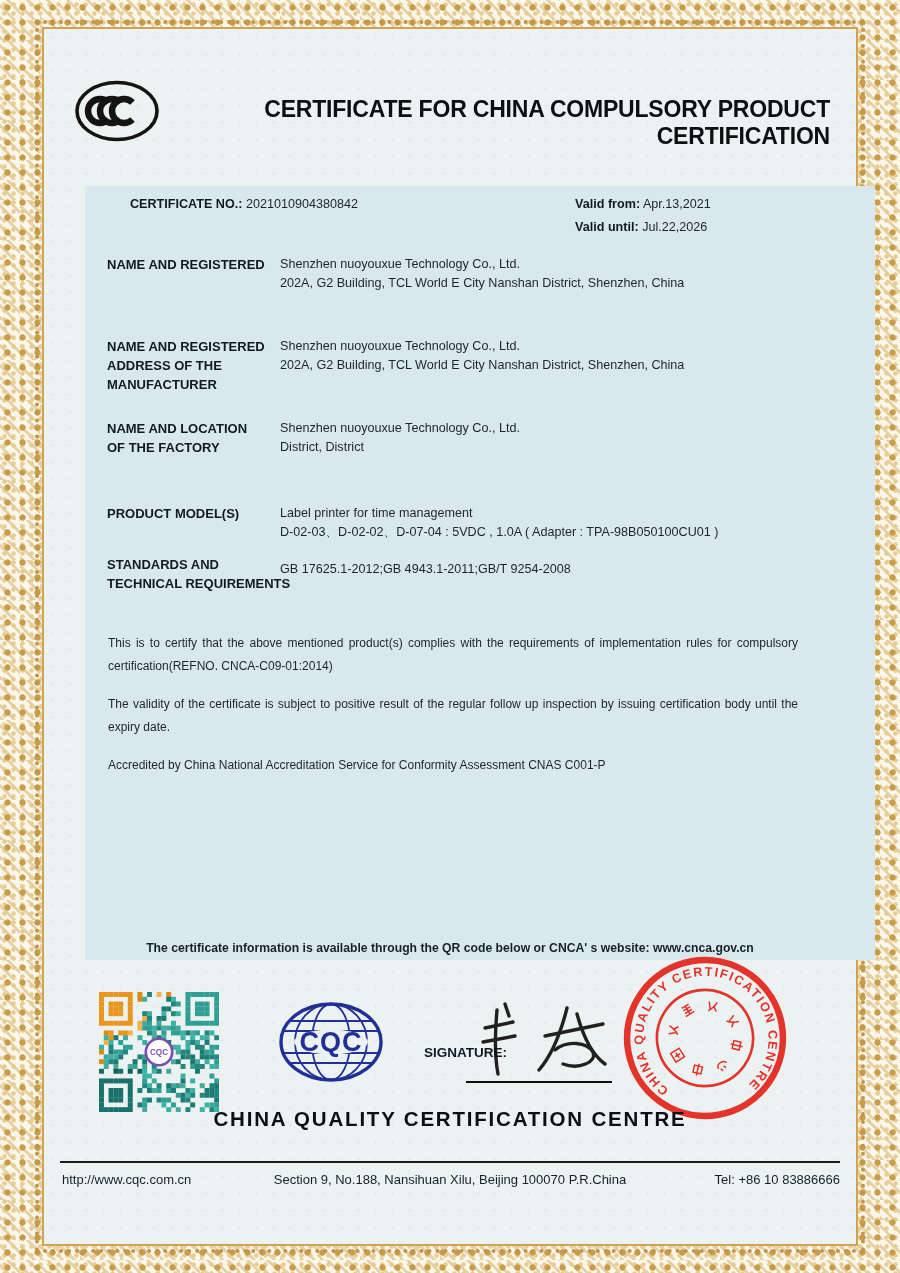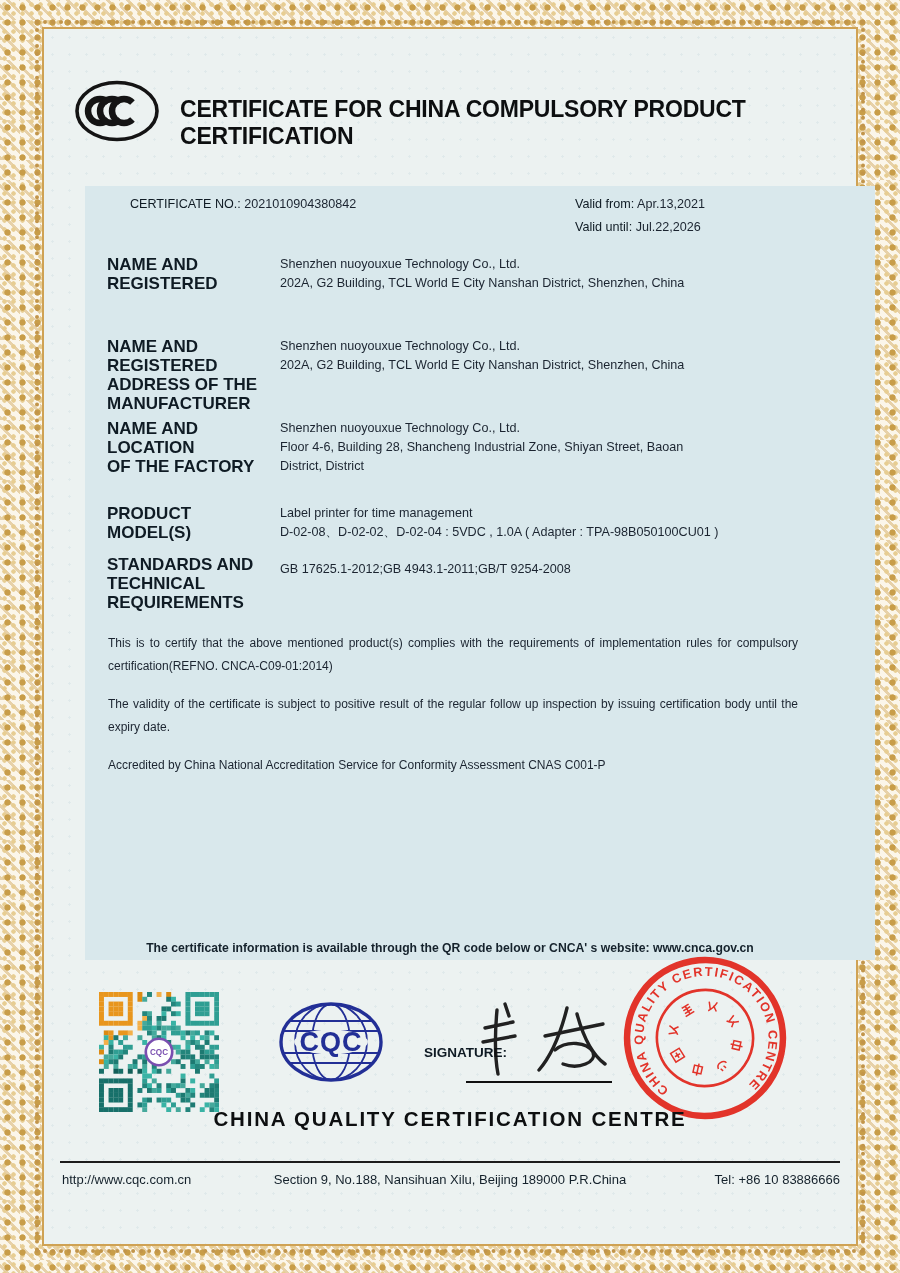--- a/index.html
+++ b/index.html
@@ -10,24 +10,24 @@
       radial-gradient(circle,#c89d49 26%,rgba(200,157,73,0) 34%),
       radial-gradient(circle,#e7cd92 30%,rgba(231,205,146,0) 40%),
       repeating-linear-gradient(45deg,rgba(196,150,64,.38) 0 3px,rgba(255,255,255,0) 3px 9px);
     background-size:15px 15px,9px 9px,20px 20px;}
   .inner{position:absolute;left:42px;right:42px;top:27px;bottom:27px;background:#ecf2f1;
     border:2px solid #cfa254;outline:4px dotted #c2954a;outline-offset:3px;
     background-image:radial-gradient(rgba(170,198,205,.18) 1px,rgba(0,0,0,0) 1.4px);
     background-size:17px 17px;}
   .abs{position:absolute;}
   .panel{background:#d9e8ec;}
-  .title{font-weight:bold;font-size:23px;letter-spacing:-.2px;color:#0d0f10;}
-  .lbl{font-weight:bold;font-size:17px;line-height:19px;color:#0f1b24;}
+  .title{font-weight:bold;font-size:23px;letter-spacing:-.2px;color:#0d0f10;text-align:right;}
+  .lbl{font-weight:bold;font-size:13px;line-height:19px;color:#0f1b24;}
   .val{font-size:12.6px;line-height:19px;color:#1b2430;}
-  .inline b{font-weight:normal;color:#0f1b24;}
+  .inline b{font-weight:bold;color:#0f1b24;}
   .inline{font-size:12.6px;}
   .paras p{margin:16px 0 1px 0;font-size:12px;line-height:22.6px;text-align:justify;}
   .notice{text-align:center;font-size:12.2px;font-weight:600;color:#15222c;}
   .sig-label{font-weight:bold;font-size:13.5px;color:#0f1b24;}
   .sig-line{border-top:2px solid #101010;}
   .org-title{text-align:center;font-weight:bold;font-size:20.5px;letter-spacing:1.8px;color:#0d0f10;}
   .rule{border-top:2px solid #1c1c1c;}
   .foot{font-size:13px;color:#14212b;text-align:right;}
   .stamp{transform:rotate(-10deg);opacity:.93;}
 </style>
@@ -78,30 +78,29 @@
     <div>Shenzhen nuoyouxue Technology Co., Ltd.</div>
     <div>202A, G2 Building, TCL World E City Nanshan District, Shenzhen, China</div>
   </div>
 
   <div class="abs lbl" style="left:107px;top:419px;width:172px">
     <div>NAME AND LOCATION</div>
     <div>OF THE FACTORY</div>
   </div>
   <div class="abs val" style="left:280px;top:419px;width:520px">
     <div>Shenzhen nuoyouxue Technology Co., Ltd.</div>
-    <div>Floor 4-6, Building 28, Shancheng Industrial Zone, Shiyan Street, Baoan</div>
     <div>District, District</div>
   </div>
 
   <div class="abs lbl" style="left:107px;top:504px;width:172px">
     <div>PRODUCT MODEL(S)</div>
   </div>
   <div class="abs val" style="left:280px;top:504px;width:520px">
     <div>Label printer for time management</div>
-    <div>D-02-08、D-02-02、D-02-04 : 5VDC , 1.0A ( Adapter : TPA-98B050100CU01 )</div>
+    <div>D-02-03、D-02-02、D-07-04 : 5VDC , 1.0A ( Adapter : TPA-98B050100CU01 )</div>
   </div>
 
   <div class="abs lbl" style="left:107px;top:555px;width:190px">
     <div>STANDARDS AND</div>
     <div>TECHNICAL REQUIREMENTS</div>
   </div>
   <div class="abs val" style="left:280px;top:560px;width:520px">
     <div>GB 17625.1-2012;GB 4943.1-2011;GB/T 9254-2008</div>
   </div>
 
@@ -517,15 +516,15 @@
       <g transform="rotate(158,84,84)">
           <use href="#zh5" x="84" y="52"></use>
         </g>
     </g>
   </svg>
 
   <div class="abs org-title" style="left:0;right:0;top:1107px">CHINA QUALITY CERTIFICATION CENTRE</div>
 
   <div class="abs rule" style="left:60px;top:1161px;width:780px"></div>
   <div class="abs foot" style="left:62px;top:1172px">http://www.cqc.com.cn</div>
-  <div class="abs foot" style="left:0;right:0;top:1172px;text-align:center">Section 9, No.188, Nansihuan Xilu, Beijing 189000 P.R.China</div>
+  <div class="abs foot" style="left:0;right:0;top:1172px;text-align:center">Section 9, No.188, Nansihuan Xilu, Beijing 100070 P.R.China</div>
   <div class="abs foot" style="right:60px;top:1172px;text-align:right">Tel: +86 10 83886666</div>
 </div>
 
 </body></html>

